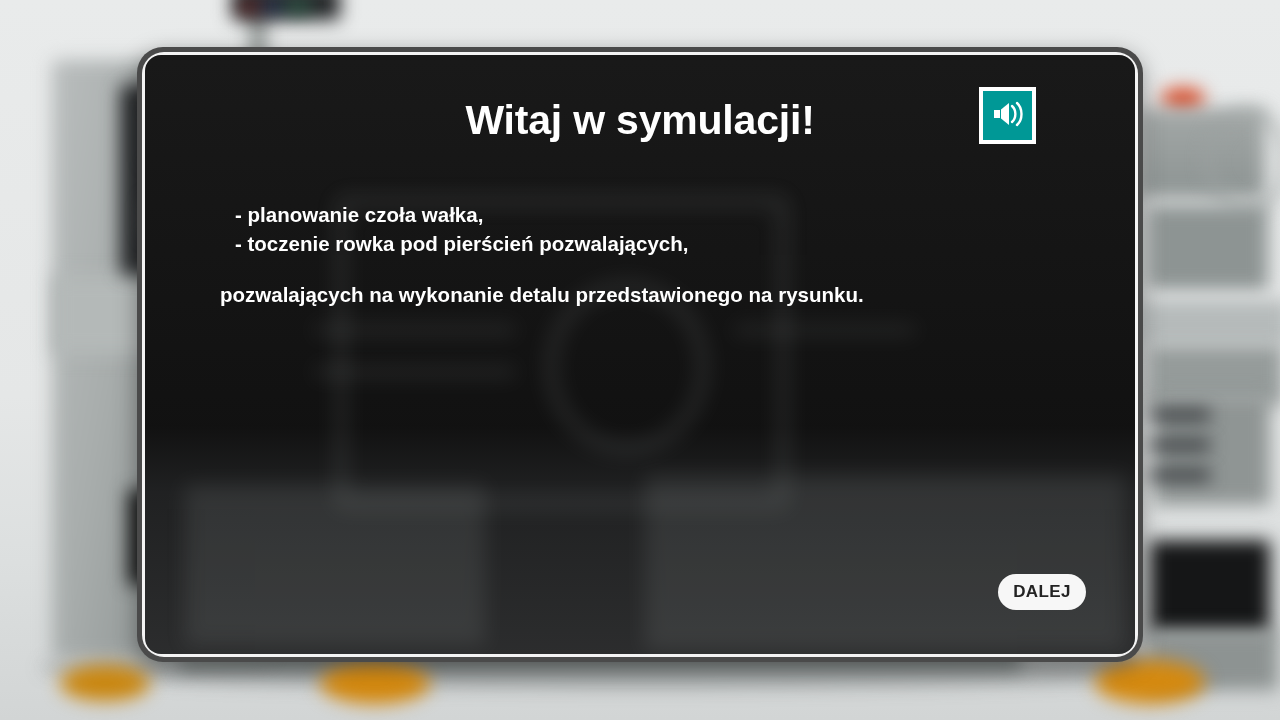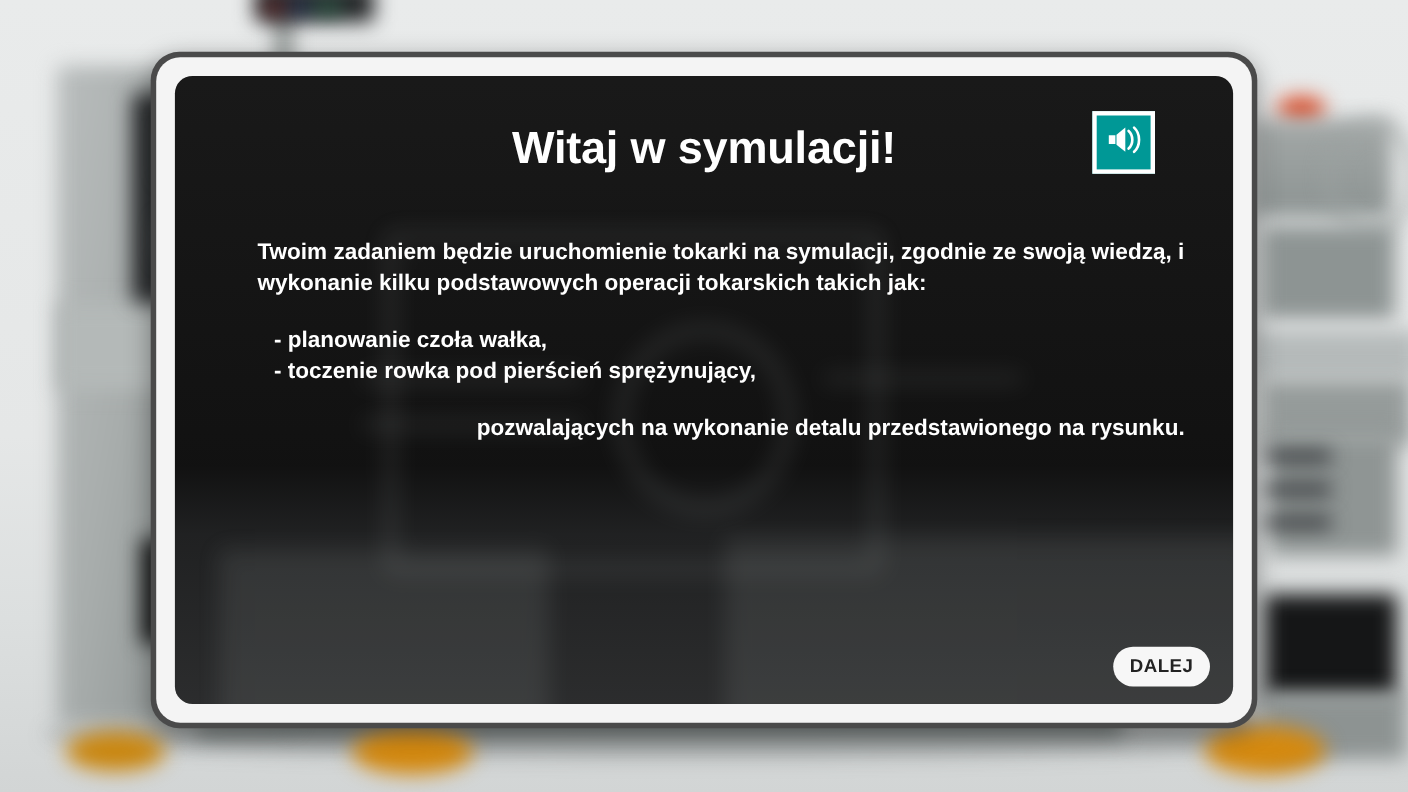--- a/index.html
+++ b/index.html
@@ -169,21 +169,21 @@
     border-radius: 26px;
     padding: 5px;
     box-shadow: 0 6px 22px rgba(0,0,0,0.35);
   }
   #dialog-white {
     width: 100%;
     height: 100%;
     box-sizing: border-box;
     background: #f4f4f4;
     border-radius: 22px;
-    padding: 17px;
+    padding: 3px;
   }
   #dialog-inner {
     position: relative;
     width: 100%;
     height: 100%;
     box-sizing: border-box;
     border-radius: 16px;
     background:
       linear-gradient(180deg, rgba(18,18,18,0.97) 0%, rgba(10,10,10,0.97) 62%, rgba(16,17,18,0.93) 73%, rgba(22,23,24,0.90) 100%);
     overflow: hidden;
@@ -235,21 +235,21 @@
     top: 145px;
     width: 855px;
     color: #ffffff;
     font-size: 20.5px;
     font-weight: bold;
     line-height: 29px;
   }
   #body-text .para { margin: 0 0 22px 0; }
   #body-text .list { margin: 0 0 22px 15px; }
   #body-text .list div { white-space: nowrap; }
-  #body-text .closing { margin: 12px; text-align: right; }
+  #body-text .closing { margin: 0; }
 
   #next-button {
     position: absolute;
     left: 853px;
     top: 519px;
     width: 88px;
     height: 36px;
     background: #f7f7f7;
     color: #232323;
     border: none;
@@ -329,24 +329,23 @@
           <svg width="34" height="30" viewBox="0 0 34 30" aria-hidden="true">
             <path d="M3 11 L9 11 L9 19 L3 19 Z" fill="#ffffff"></path>
             <path d="M10 10.5 L18 4 L18 26 L10 19.5 Z" fill="#ffffff"></path>
             <path d="M21 7 C25.5 11, 25.5 19, 21 23" stroke="#ffffff" stroke-width="2.4" fill="none" stroke-linecap="round"></path>
             <path d="M26 4 C32 9.5, 32 20.5, 26 26" stroke="#ffffff" stroke-width="2.4" fill="none" stroke-linecap="round"></path>
           </svg>
         </span>
       </div>
 
       <div id="body-text">
-        <p class="para">Twoim zadaniem będzie uruchomienie tokarki na symulacji, zgodnie ze swoją wiedzą, i wykonanie kilku podstawowych operacji tokarskich takich jak:</p>
         <div class="list">
           <div>- planowanie czoła wałka,</div>
-          <div>- toczenie rowka pod pierścień sprężynujący,</div>
+          <div>- toczenie rowka pod pierścień pozwalających,</div>
         </div>
         <p class="closing">pozwalających na wykonanie detalu przedstawionego na rysunku.</p>
       </div>
 
       <button id="next-button">DALEJ</button>
 
     </div>
   </div>
 </div>
 

